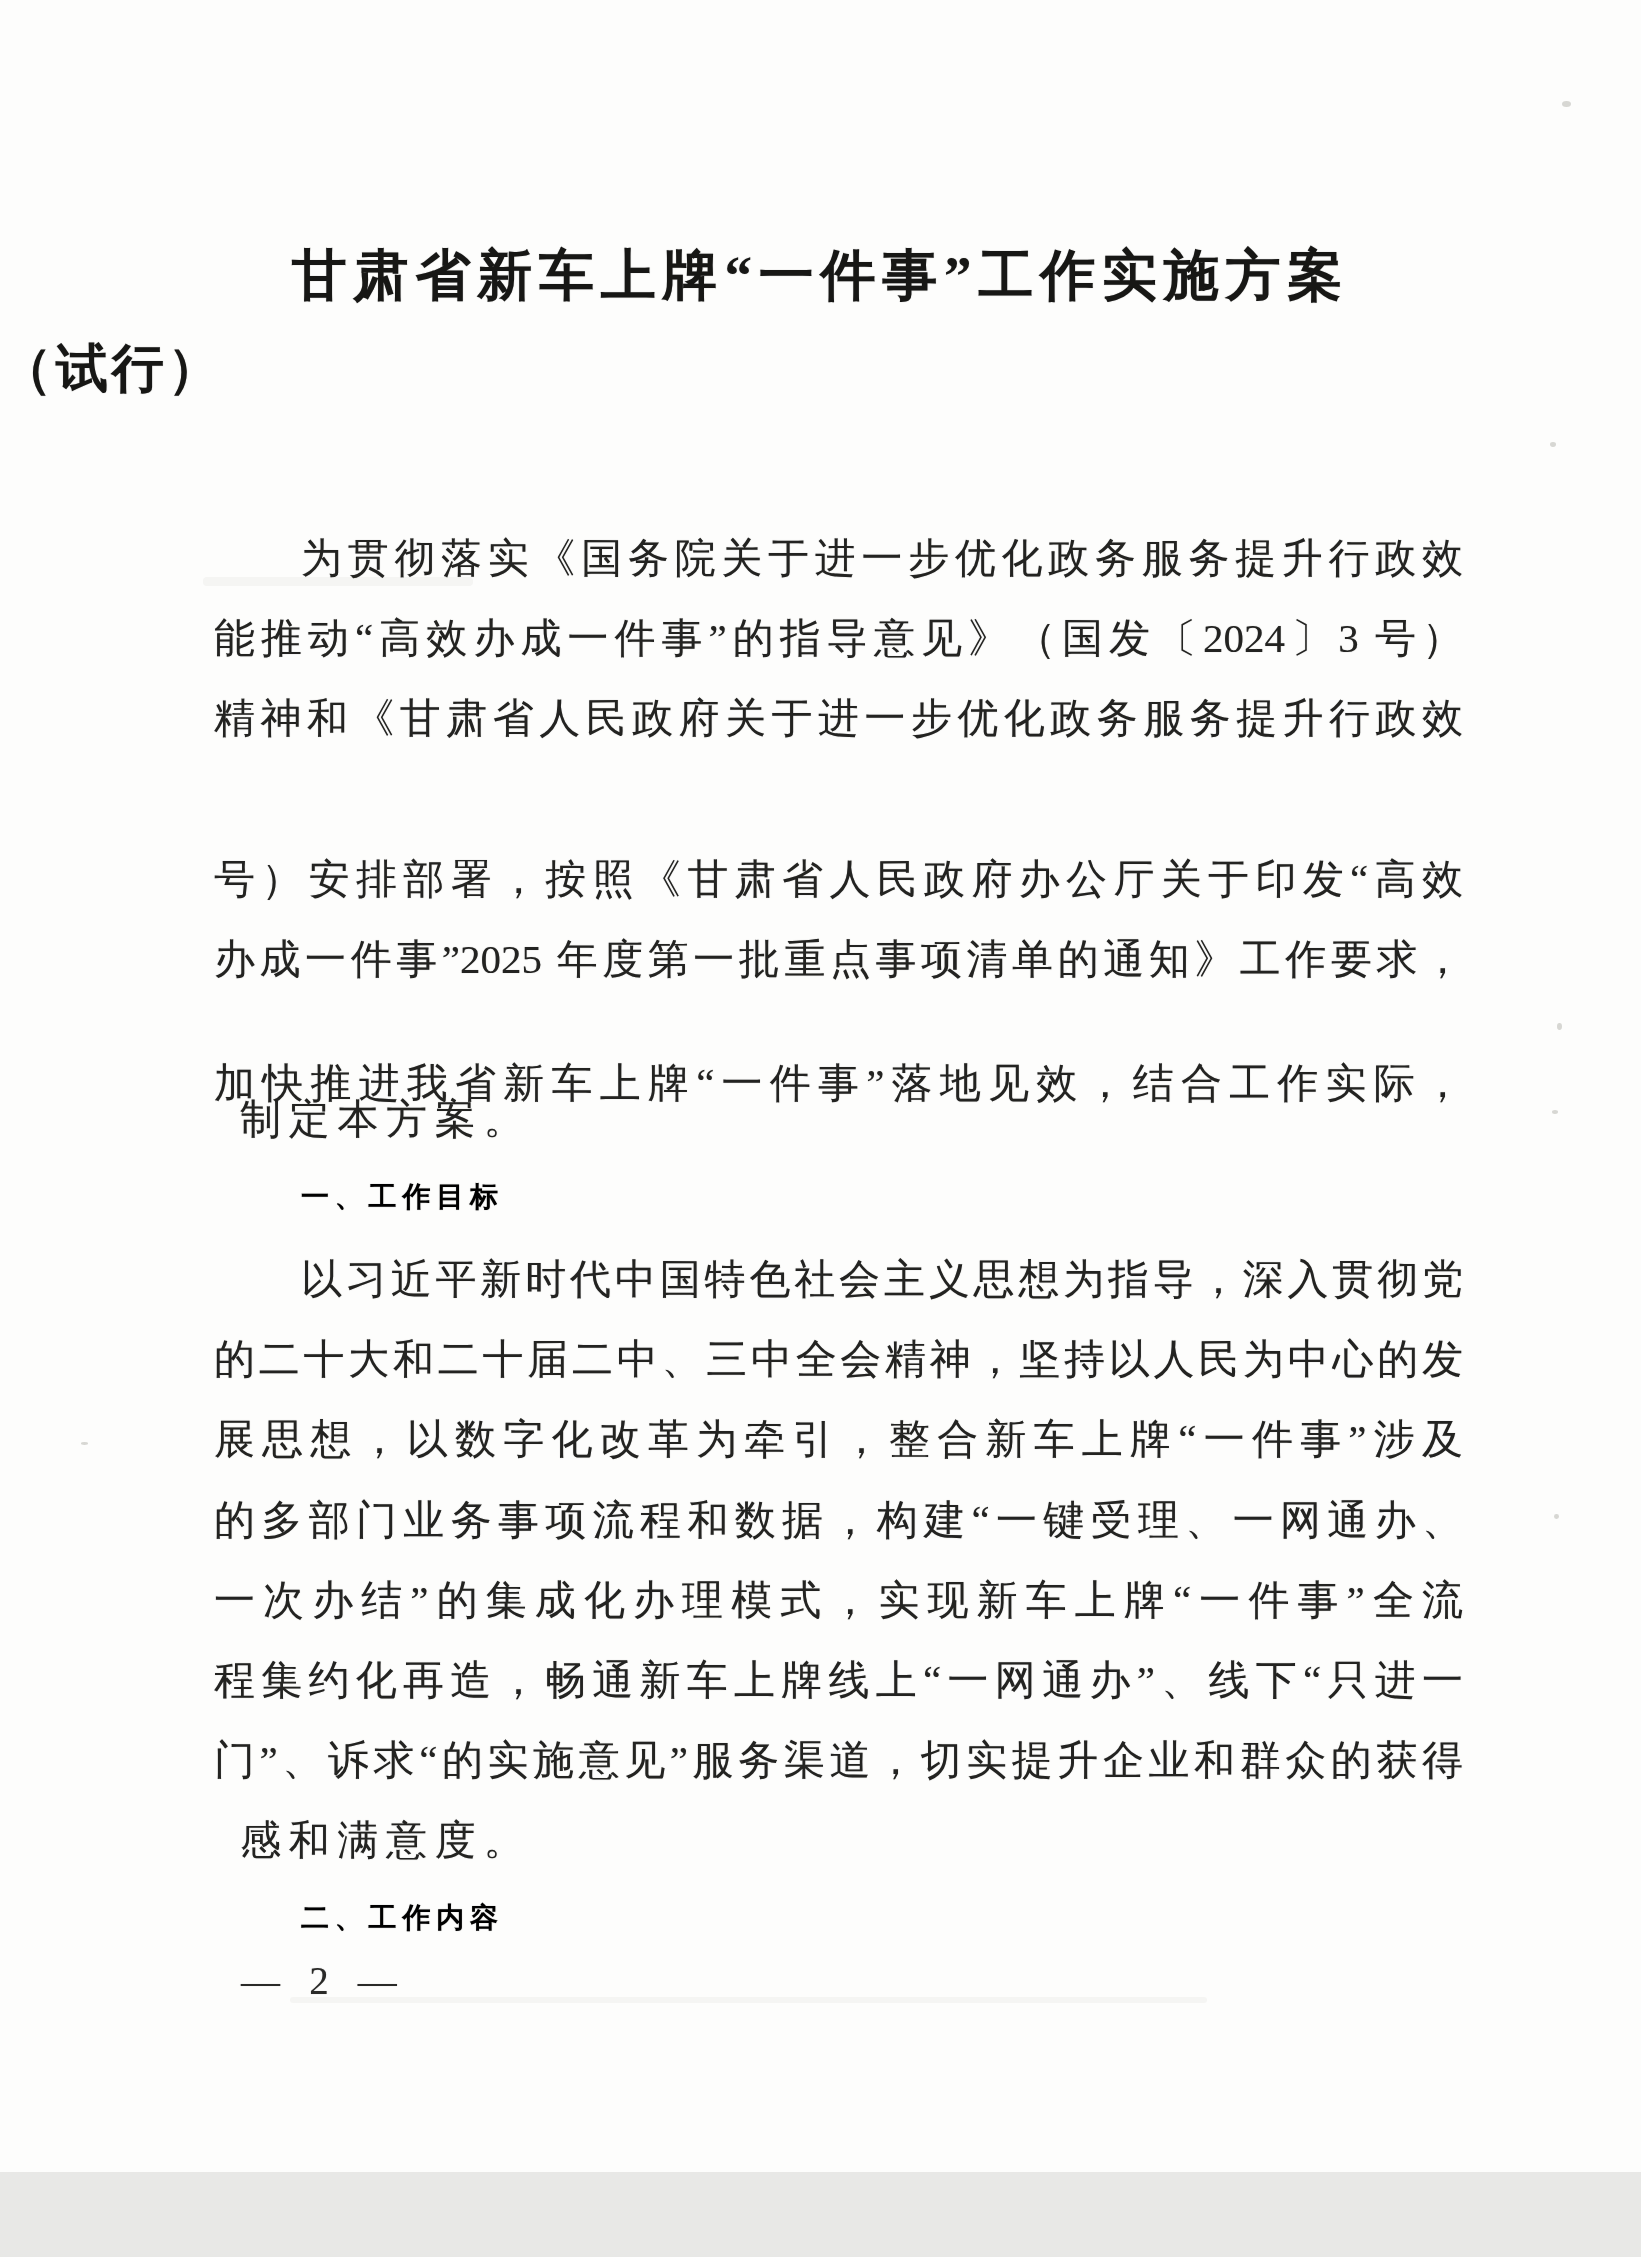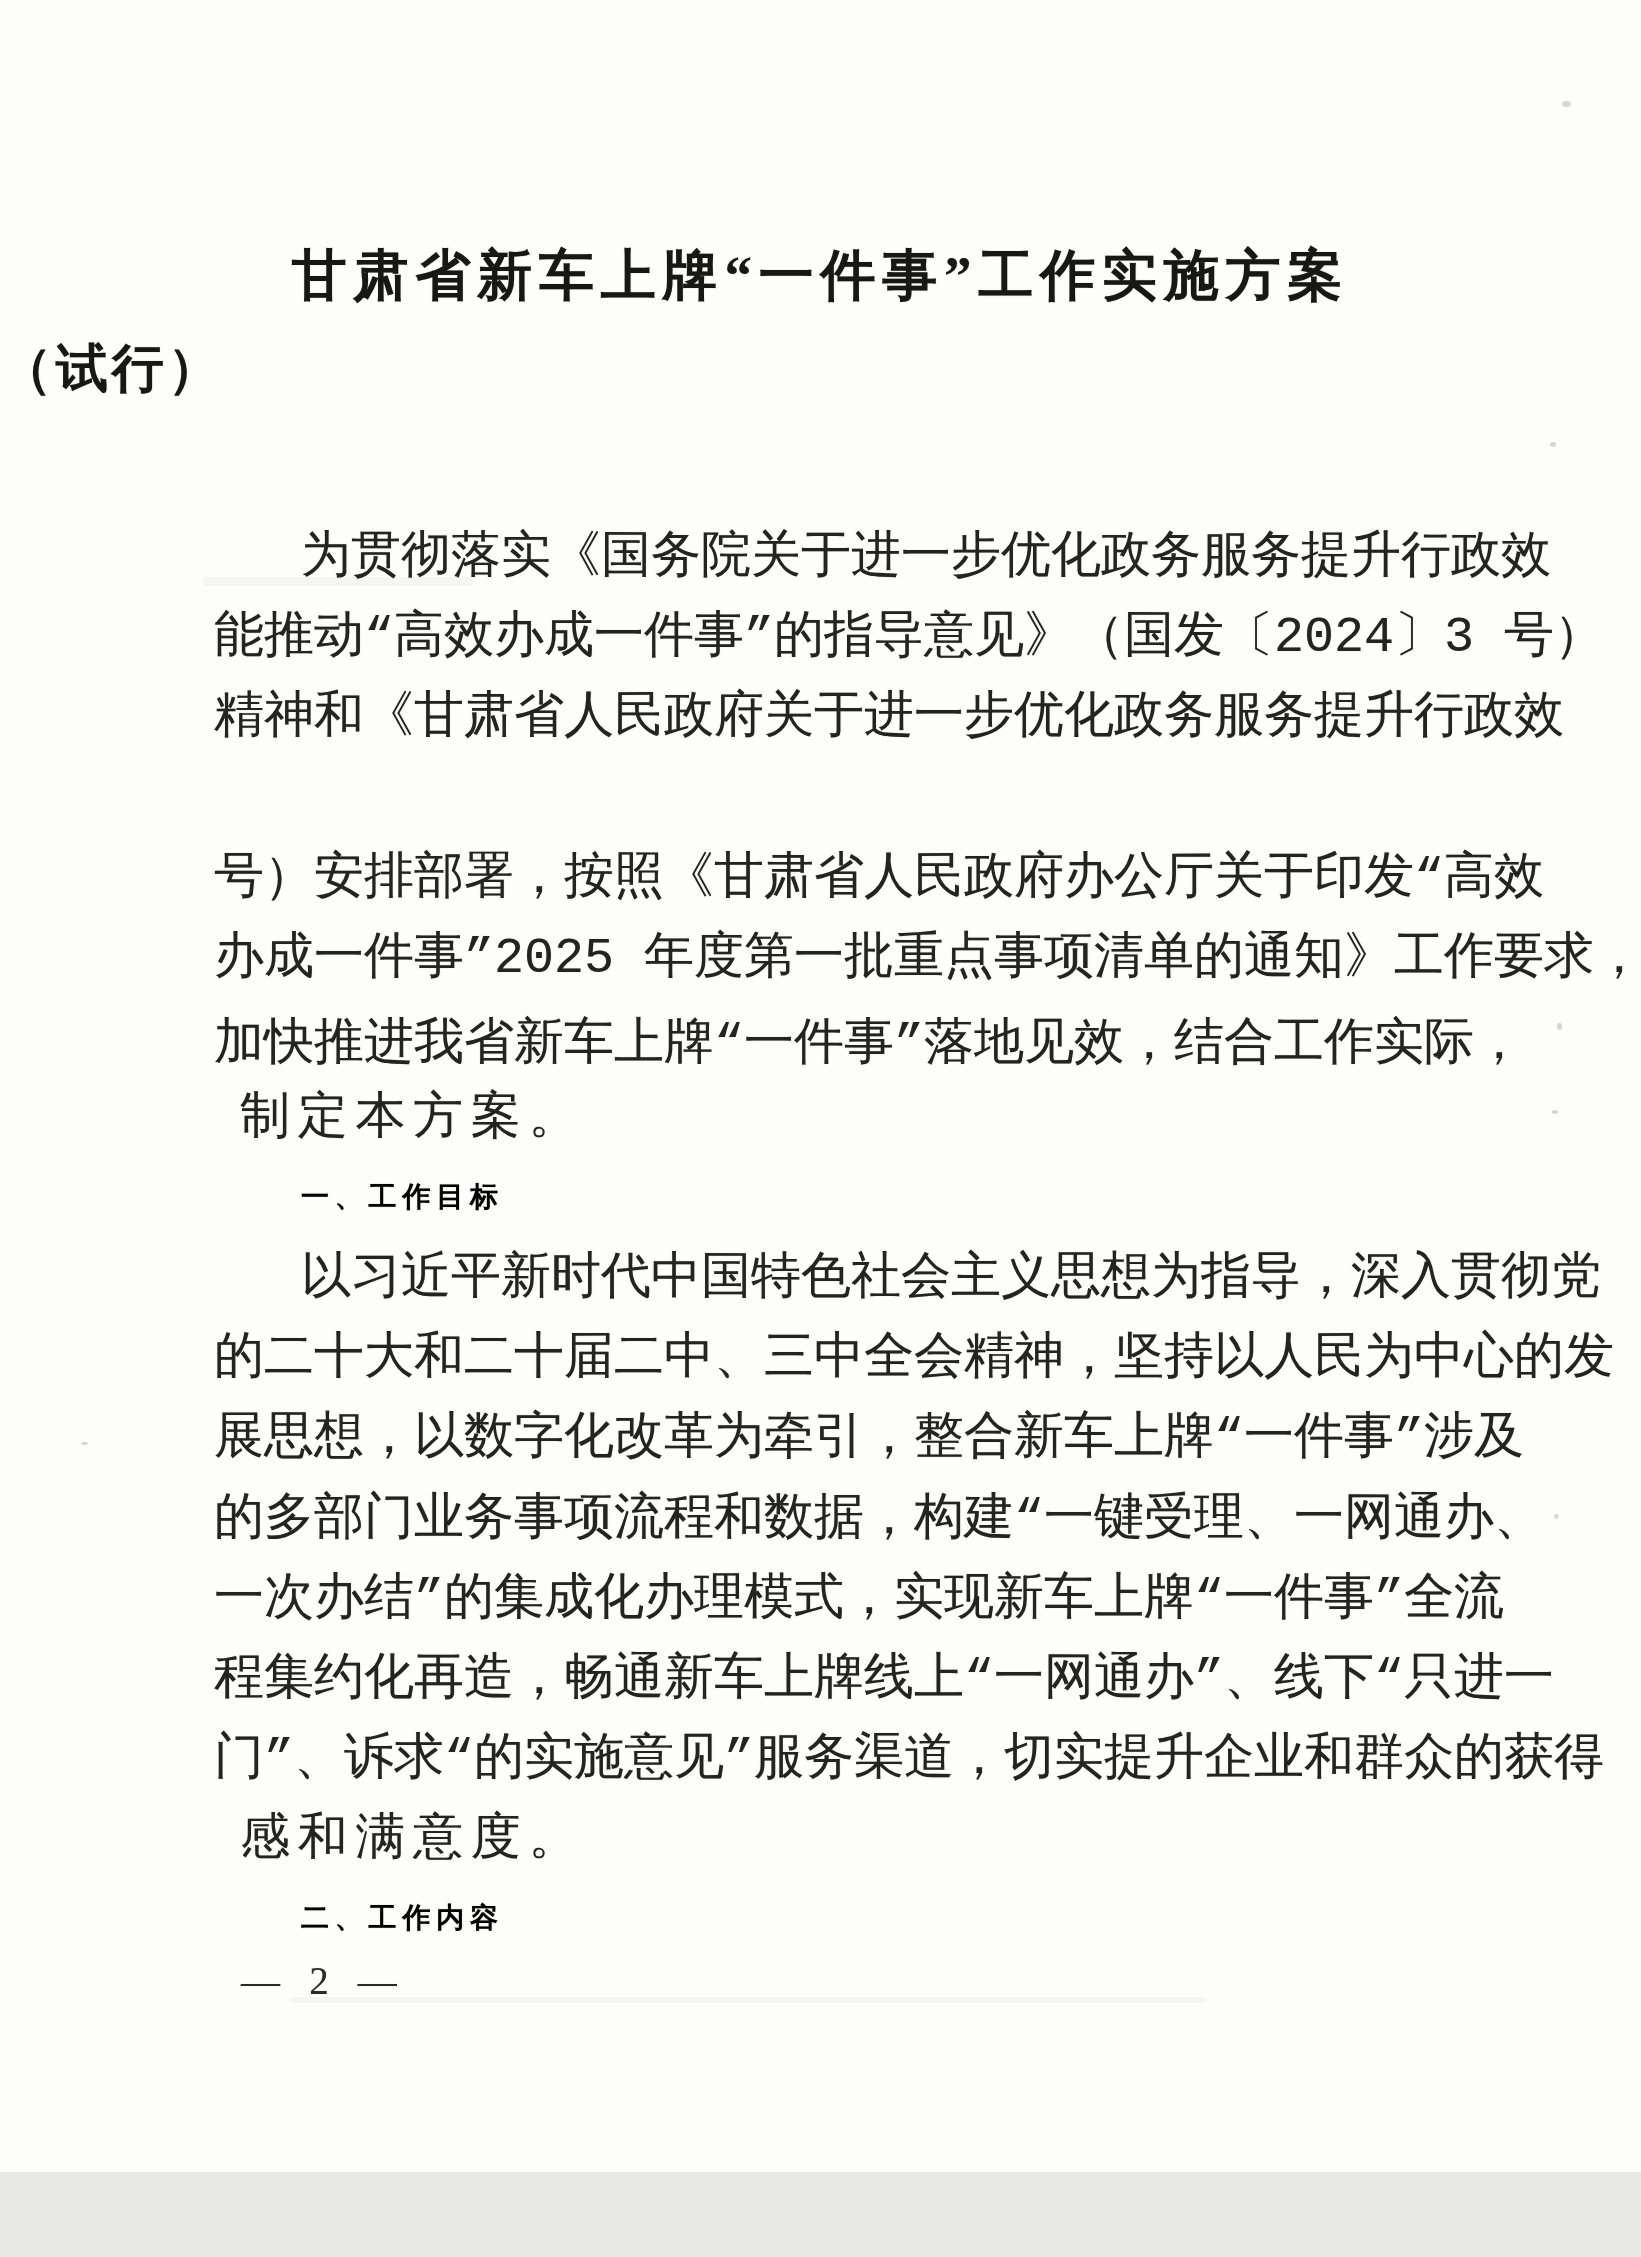--- a/index.html
+++ b/index.html
@@ -40,29 +40,28 @@
     font-weight: bold;
     letter-spacing: 3.9px;
     color: #171715;
     text-shadow: 0 0 1px rgba(20,20,20,0.4);
   }
   .ln {
     position: absolute;
     left: 214px;
     width: 1249px;
     height: 60px;
-    font-size: 50px;
+    font-size: 41px;
     line-height: 50px;
     text-align: justify;
     text-align-last: justify;
     text-justify: inter-character;
     color: #232321;
     text-shadow: 0 0 1px rgba(30,30,30,0.35);
     white-space: nowrap;
-    font-family: Liberation Mono, monospace;
   }
   .ln.first { text-indent: 87px; }
   .ln.last {
     text-align: left;
     text-align-last: left;
     letter-spacing: 7.7px;
     margin-left: 26px;
   }
   .hd {
     position: absolute;
@@ -106,21 +105,21 @@
 <div class="page">
 
   <div class="doc-title">甘肃省新车上牌“一件事”工作实施方案</div>
   <div class="doc-subtitle">（试行）</div>
 
   <div class="ln first" style="top:533px">为贯彻落实《国务院关于进一步优化政务服务提升行政效</div>
   <div class="ln" style="top:613px">能推动“高效办成一件事”的指导意见》（国发〔2024〕3 号）</div>
   <div class="ln" style="top:693px">精神和《甘肃省人民政府关于进一步优化政务服务提升行政效</div>
   <div class="ln" style="top:854px">号）安排部署，按照《甘肃省人民政府办公厅关于印发“高效</div>
   <div class="ln" style="top:934px">办成一件事”2025 年度第一批重点事项清单的通知》工作要求，</div>
-  <div class="ln" style="top:1020px">加快推进我省新车上牌“一件事”落地见效，结合工作实际，</div>
+  <div class="ln" style="top:1058px">加快推进我省新车上牌“一件事”落地见效，结合工作实际，</div>
   <div class="ln last" style="top:1094px">制定本方案。</div>
 
   <div class="hd" style="top:1174px">一、工作目标</div>
 
   <div class="ln first" style="top:1254px">以习近平新时代中国特色社会主义思想为指导，深入贯彻党</div>
   <div class="ln" style="top:1334px">的二十大和二十届二中、三中全会精神，坚持以人民为中心的发</div>
   <div class="ln" style="top:1414px">展思想，以数字化改革为牵引，整合新车上牌“一件事”涉及</div>
   <div class="ln" style="top:1495px">的多部门业务事项流程和数据，构建“一键受理、一网通办、</div>
   <div class="ln" style="top:1575px">一次办结”的集成化办理模式，实现新车上牌“一件事”全流</div>
   <div class="ln" style="top:1655px">程集约化再造，畅通新车上牌线上“一网通办”、线下“只进一</div>

